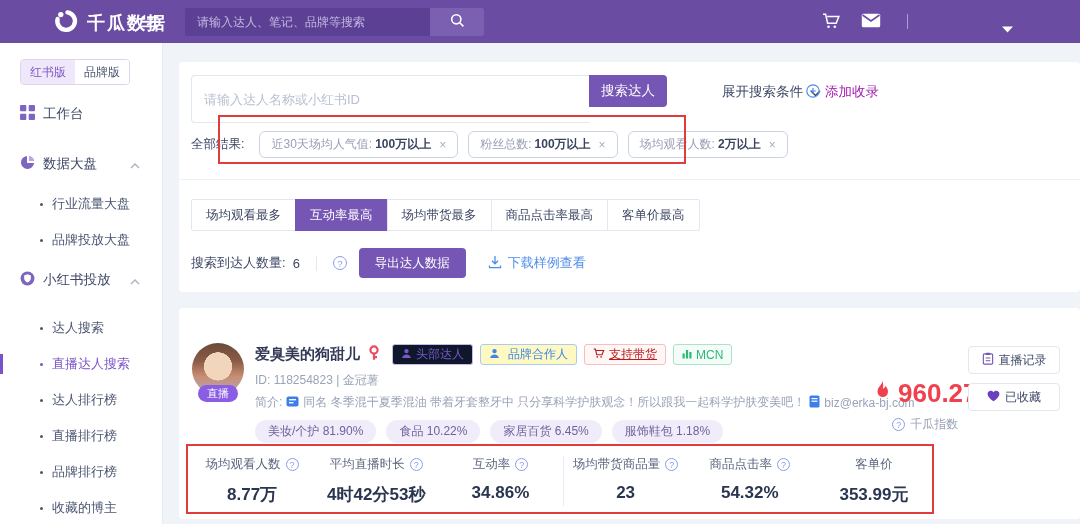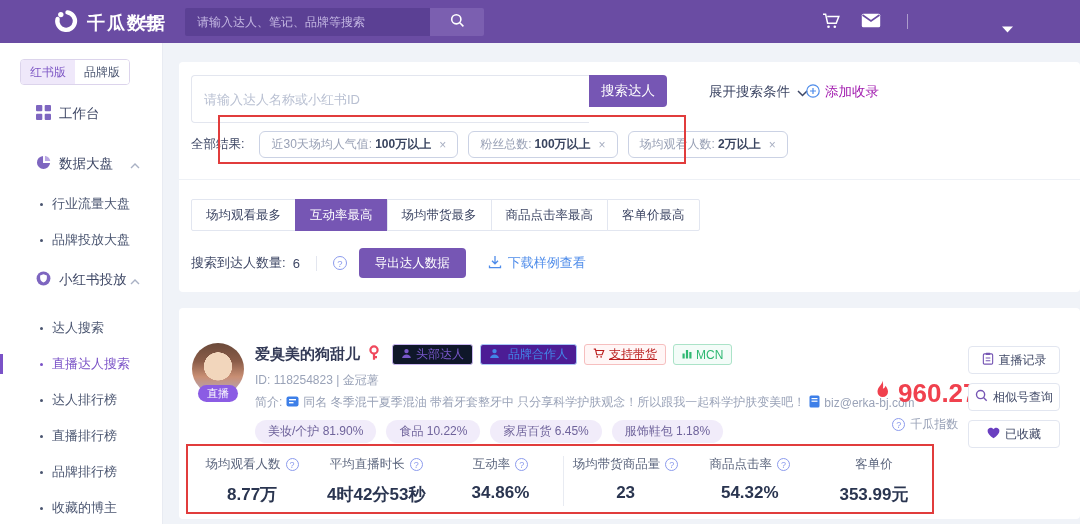--- a/index.html
+++ b/index.html
@@ -22,21 +22,21 @@
   .nav-caret { position:absolute; left:1002px; top:19px; cursor:pointer; }
 
   
   .sidebar { position:absolute; left:0; top:43px; width:163px; bottom:0; background:#fff;
     border-right:1px solid #E8EBF2; z-index:4; }
   .editions { margin:16px 0 0 20px; display:inline-flex; border:1px solid #DCD4EC; border-radius:4px; overflow:hidden; }
   .edition { width:54px; height:24px; line-height:24px; text-align:center; font-size:12px;
     color:#4A5570; background:#fff; cursor:pointer; }
   .edition.active { background:#EFE8FA; color:#7E57C5; }
   .side-item { position:relative; display:flex; align-items:center; gap:8px; height:20px;
-    padding-left:36px; font-size:13.5px; color:#3E4765; cursor:pointer; width:100%; }
+    padding-left:20px; font-size:13.5px; color:#3E4765; cursor:pointer; width:100%; }
   .side-item .chev { position:absolute; right:22px; }
   .side-sub { position:relative; display:flex; align-items:center; height:20px; padding-left:40px;
     font-size:13px; color:#4A5570; cursor:pointer; width:100%; }
   .side-sub::before { content:""; width:3px; height:3px; border-radius:50%; background:currentColor; margin-right:9px; }
   .side-sub.active { color:#7A52C7; }
   .side-sub.active::after { content:""; position:absolute; left:0; top:0; width:3px; height:20px; background:#7A52C7; }
   .mt19{margin-top:19px}.mt30{margin-top:30px}.mt20{margin-top:20px}.mt16{margin-top:16px}.mt28{margin-top:28px}
 
   
   .content { position:absolute; left:164px; top:43px; right:0; bottom:0; }
@@ -44,21 +44,21 @@
   .card1 { left:15px; top:19px; right:0; height:230px; }
   .card2 { left:15px; top:265px; right:0; height:211px; }
 
   
   .search-row { position:absolute; left:12px; top:13px; display:flex; }
   .main-input { width:398px; height:48px; border:1px solid #E3E6EF; border-right:none; border-radius:4px 0 0 4px;
     padding:0 12px; font-size:13px; color:#39445F; outline:none; }
   .main-input::placeholder { color:#B9C0D2; }
   .main-search-btn { width:78px; height:32px; background:#7656B4; color:#fff; border:none;
     border-radius:0 4px 4px 0; font-size:13.5px; cursor:pointer; }
-  .expand-cond { position:absolute; left:530px; top:21px; display:flex; align-items:center; gap:7px;
+  .expand-cond { position:absolute; left:543px; top:21px; display:flex; align-items:center; gap:7px;
     font-size:13.5px; color:#3E4765; cursor:pointer; }
   .add-rec { position:absolute; left:627px; top:21px; display:flex; align-items:center; gap:5px;
     font-size:13.5px; color:#a21caf; cursor:pointer; }
   .filter-row { position:absolute; left:12px; top:69px; display:flex; align-items:center; }
   .filter-label { font-size:12.5px; color:#3E4765; margin-right:15px; }
   .tags { display:flex; gap:10px; }
   .tag { border:1px solid #CBD2E4; border-radius:6px; height:27px; padding:0 11px;
     display:flex; align-items:center; font-size:12px; background:#fff; }
   .tag .tname { color:#98A0B5; }
   .tag .tval { color:#39445F; font-weight:bold; margin-left:3px; }
@@ -87,21 +87,21 @@
                linear-gradient(180deg,#6B4A3A 0%, #8A5C48 35%, #C98F74 65%, #AFA7C4 100%); }
   .live-badge { position:absolute; left:50%; transform:translateX(-50%); bottom:-7px; background:#8B5CE4;
     color:#fff; font-size:11px; line-height:17px; padding:0 9px; border-radius:9px; white-space:nowrap; }
   .info { position:absolute; left:76px; top:36px; }
   .name-row { display:flex; align-items:center; gap:8px; }
   .inf-name { font-size:15px; font-weight:bold; color:#333A56; }
   .badges { display:flex; gap:7px; margin-left:4px; }
   .badge { display:inline-flex; align-items:center; gap:4px; height:21px; padding:0 8px;
     border-radius:3px; font-size:12px; border:1px solid; }
   .badge.purple { color:#7857C9; border-color:#C9B7F0; background:#0f172a; }
-  .badge.blue { color:#4285E8; border-color:#A9CAF7; background:#4c1d95;gap:8px; }
+  .badge.blue { color:#4285E8; border-color:#A9CAF7; background:#fef9c3;gap:8px; }
   .badge.red { color:#b91c1c; border-color:#F6BFBF; background:#FFF6F6;text-decoration:underline; }
   .badge.green { color:#2EB872; border-color:#ABE3C8; background:#F3FCF8; }
   .id-row { margin-top:7px; font-size:12px; color:#9AA3B8; }
   .bio-row { margin-top:5px; font-size:12px; color:#9AA3B8; display:flex; align-items:center; gap:4px; white-space:nowrap; }
   .pill-row { margin-top:9px; display:flex; gap:10px; }
   .pill { background:#F1ECFA; color:#6F639B; font-size:12px; height:23px; line-height:23px;
     padding:0 13px; border-radius:12px; }
   .index-block { position:absolute; left:694px; top:70px; text-align:center; }
   .index-val { display:flex; align-items:center; gap:7px; font-size:26px; font-weight:bold; color:#F0414E; }
   .index-label { margin-top:7px; font-size:12px; color:#9AA3B8; display:flex; align-items:center; justify-content:center; gap:5px; }
@@ -433,29 +433,20 @@
           <svg width="12" height="13" viewBox="0 0 12 14" fill="none" stroke="#7656B4" stroke-width="1.2">
               <rect x="1" y="2" width="10" height="11" rx="1.2"></rect>
               <rect x="3.6" y="0.7" width="4.8" height="2.4" rx="0.6" fill="#7656B4" stroke="none"></rect>
               <path d="M3.5 6.4h5M3.5 9.4h5"></path>
             </svg>
         </span>
         <span>直播记录</span>
       </button>
       <button class="action-btn">
         <span class="ic">
-          <svg width="13" height="13" viewBox="0 0 14 14" fill="none" stroke="#7656B4" stroke-width="1.5">
-              <circle cx="6" cy="6" r="4.4"></circle>
-              <path d="M9.4 9.4l3.2 3.2"></path>
-            </svg>
-        </span>
-        <span>相似号查询</span>
-      </button>
-      <button class="action-btn">
-        <span class="ic">
           <svg width="13" height="12" viewBox="0 0 14 13" fill="#6A3FC0">
               <path d="M7 12.2C3 9.2 0.6 6.8 0.6 4.2 0.6 2.2 2.2 0.8 4 0.8c1.2 0 2.3.6 3 1.6.7-1 1.8-1.6 3-1.6 1.8 0 3.4 1.4 3.4 3.4 0 2.6-2.4 5-6.4 8z"></path>
             </svg>
         </span>
         <span>已收藏</span>
       </button>
     </div>
 
     <div class="stats">
       <div class="stat">

